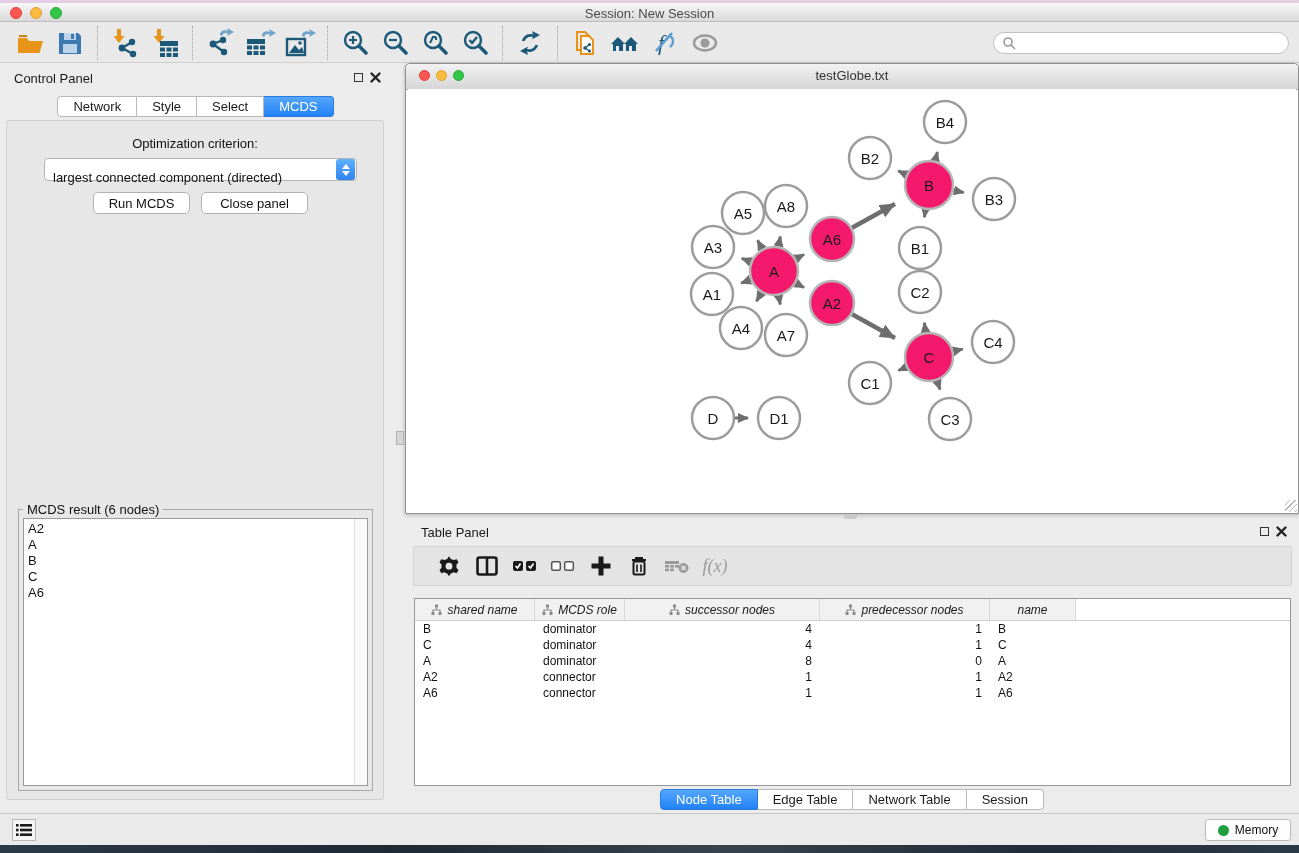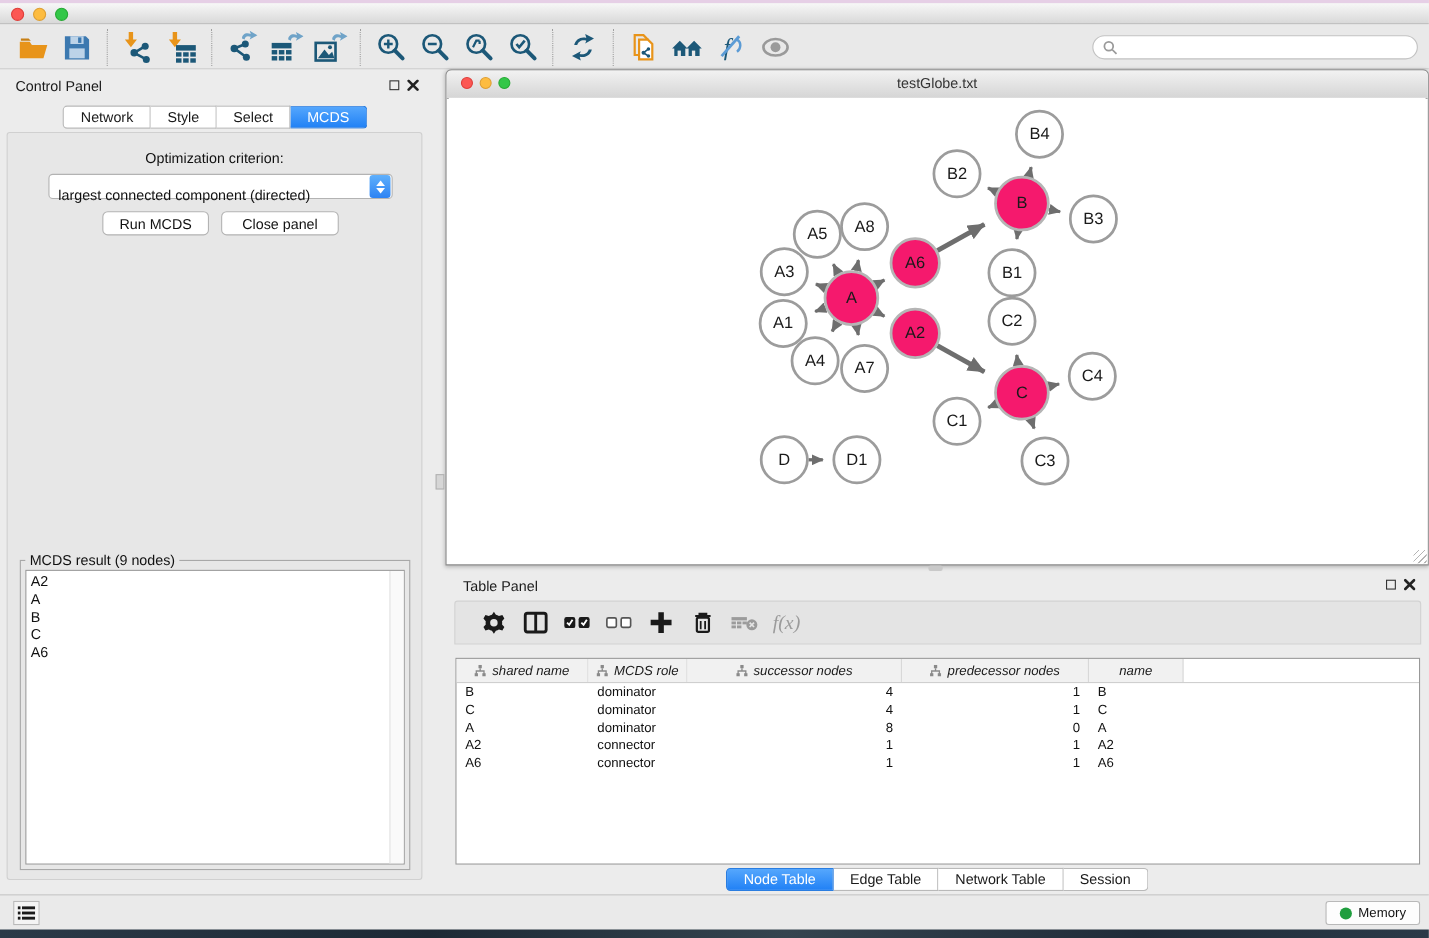--- a/index.html
+++ b/index.html
@@ -120,20 +120,21 @@
 </head>
 <body>
 
 <div id="accent-strip"></div>
 <div id="titlebar">
   <div class="traffic">
     <div class="tl-dot tl-red"></div>
     <div class="tl-dot tl-yellow"></div>
     <div class="tl-dot tl-green"></div>
   </div>
+  <div id="session-title">Session: New Session</div>
 </div>
 
 <div id="toolbar">
   <div class="tool-btn">
     <svg width="30" height="30" viewBox="0 0 30 30">
         <path d="M4 9 L4 7 L11 7 L13 9 Z" fill="#c77f14"></path>
         <path d="M3 10 L12 10 L14 13 L28 13 L24.5 25 L3 25 Z" fill="#e8941a"></path>
       </svg>
   </div>
   <div class="tool-btn">
@@ -294,21 +295,21 @@
     <div id="criterion-select">
       <span class="sel-text">largest connected component (directed)</span>
       <span class="sel-stepper">
           <span class="tri-up"></span>
           <span class="tri-down"></span>
         </span>
     </div>
     <div id="run-btn" class="cp-btn">Run MCDS</div>
     <div id="closepanel-btn" class="cp-btn">Close panel</div>
     <div id="mcds-fieldset">
-      <div id="mcds-legend">MCDS result (9 nodes)</div>
+      <div id="mcds-legend">MCDS result (6 nodes)</div>
       <div id="mcds-list">
         <div id="mcds-items">
             <div class="mcds-item">A2</div>
             <div class="mcds-item">A</div>
             <div class="mcds-item">B</div>
             <div class="mcds-item">C</div>
             <div class="mcds-item">A6</div>
           </div>
         <div id="mcds-scrollbar"></div>
       </div>

